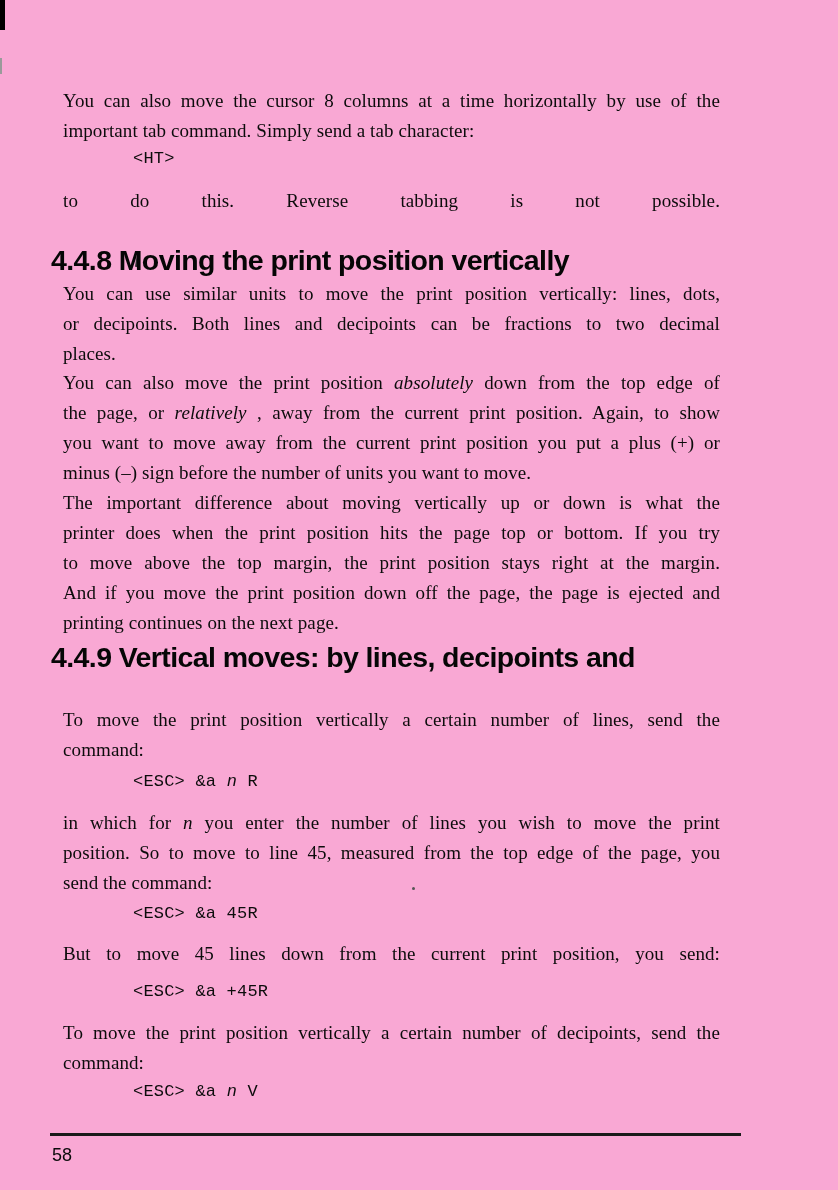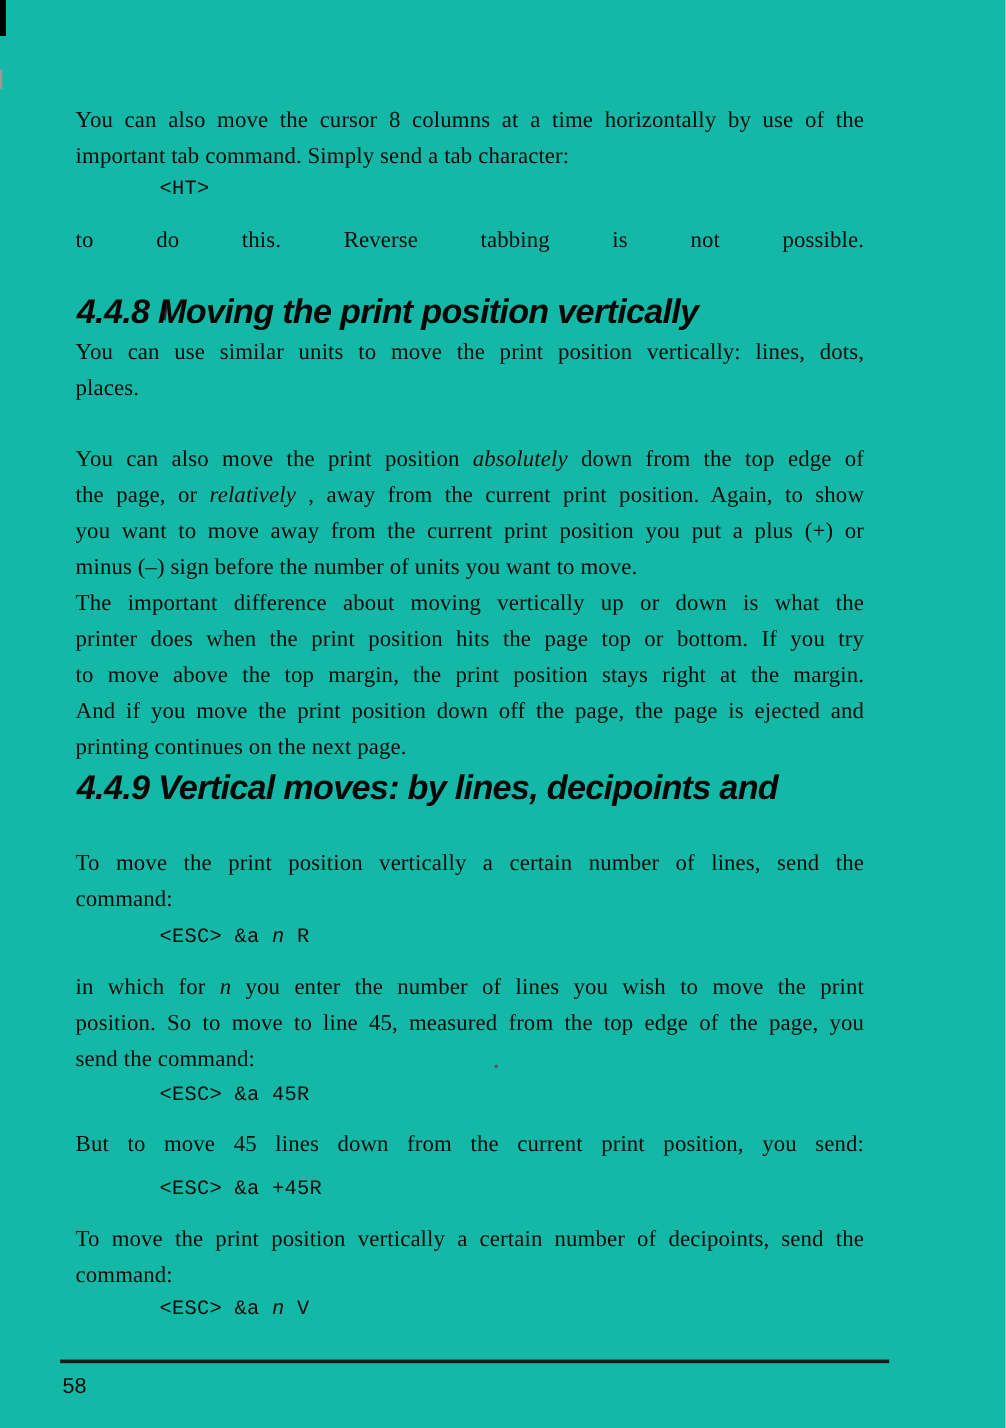--- a/index.html
+++ b/index.html
@@ -1,39 +1,39 @@
 <!DOCTYPE html>
 <html><head>
 <meta charset="utf-8">
 <style>
   html,body { margin:0; padding:0; background:#e8e8e8; }
   .page {
     position:relative; width:838px; height:1190px;
-    background:#14b8a6; overflow:hidden;
+    background:#f9a8d4; overflow:hidden;
     font-family:"Liberation Serif", serif; color:#0c0c0c;
   }
   .para {
     position:absolute; left:63px; width:657px;
     font-size:19px; line-height:30px;
     letter-spacing:0.1px;
   }
   .line { text-align:justify; text-align-last:justify; }
   .line.last { text-align:justify; text-align-last:left; }
   .single { text-align:left; }
   .it { font-style:italic; }
   .code {
     position:absolute; left:133px;
     font-size:17px; line-height:26px; letter-spacing:0.2px;
     white-space:pre;
     font-family:Liberation Mono, monospace;
   }
   .heading {
-    position:absolute; left:64px; margin:0; width:700px;
+    position:absolute; left:51px; margin:0; width:700px;
     font-family:"Liberation Sans", sans-serif;
-    font-style:italic; font-weight:bold;
+    font-weight:bold;
     font-size:28.5px; line-height:34px; letter-spacing:-0.6px;
     color:#060606;
   }
   .footer-rule {
     position:absolute; left:50px; top:1133px; width:691px; height:3px;
     background:#1a1a1a;
   }
   .pagenum {
     position:absolute; left:52px; top:1141px;
     font-family:"Liberation Sans", sans-serif;
@@ -64,20 +64,21 @@
   <div class="code" style="top:146px">&lt;HT&gt;</div>
 
   <div class="para" style="top:186px">
     <div class="line single">to do this. Reverse tabbing is not possible.</div>
   </div>
 
   <h2 class="heading" style="top:243px">4.4.8 Moving the print position vertically</h2>
 
   <div class="para" style="top:279px">
     <div class="line">You can use similar units to move the print position vertically: lines, dots,</div>
+    <div class="line">or decipoints. Both lines and decipoints can be fractions to two decimal</div>
     <div class="line last">places.</div>
   </div>
 
   <div class="para" style="top:368px">
     <div class="line"><span>You can also move the print position </span><span class="it">absolutely</span><span>  down from the top edge of</span></div>
     <div class="line"><span>the page, or </span><span class="it">relatively</span><span> , away from the current print position. Again, to show</span></div>
     <div class="line">you want to move away from the current print position you put a plus (+) or</div>
     <div class="line last">minus (–) sign before the number of units you want to move.</div>
   </div>
 

